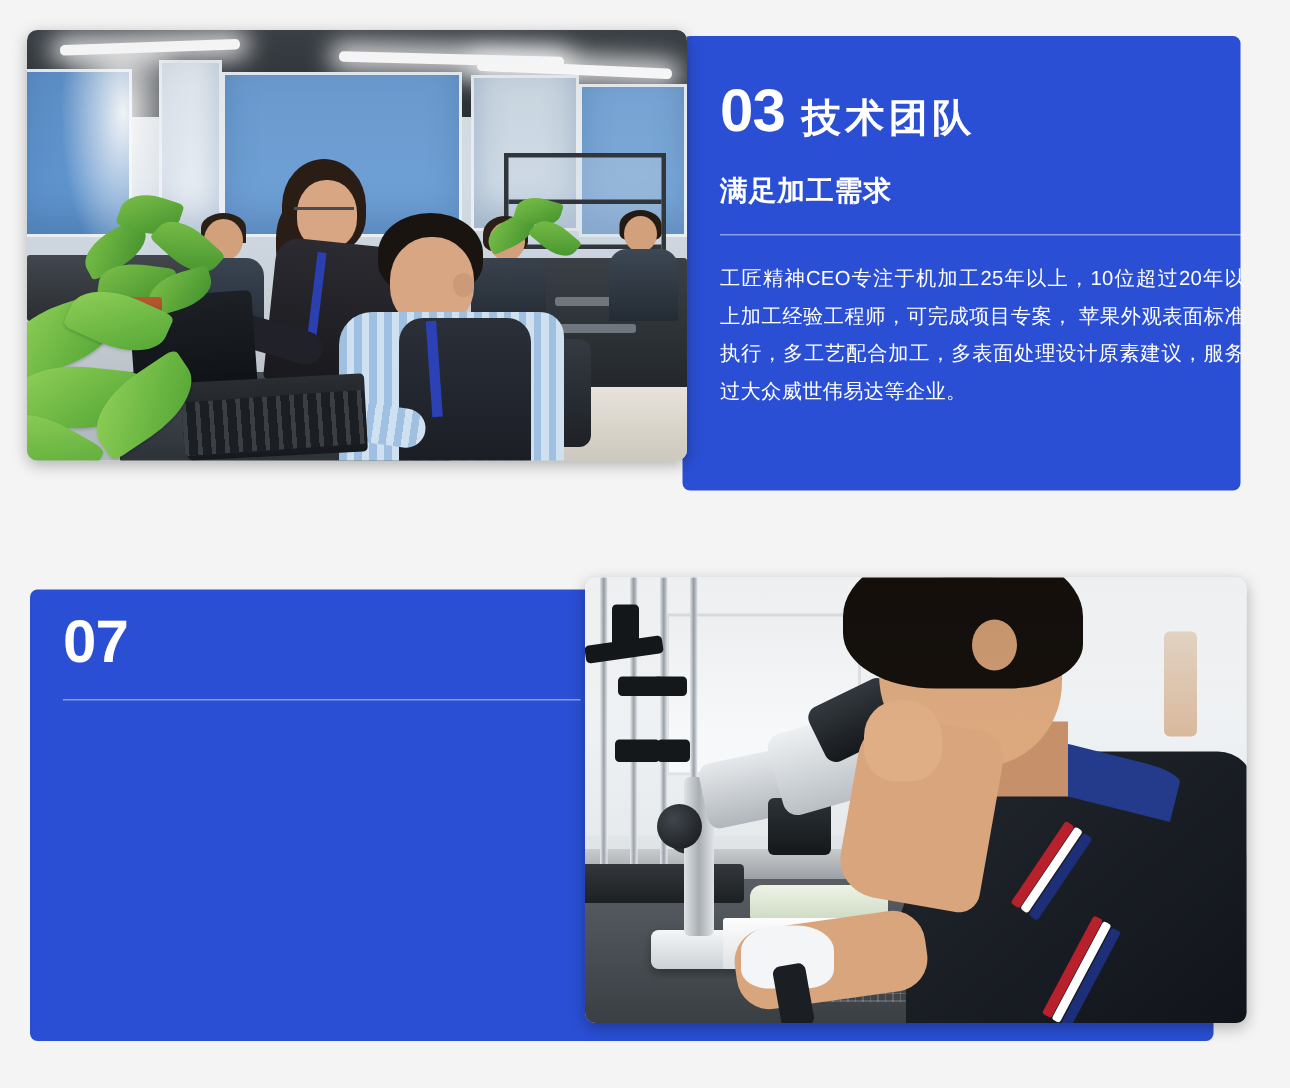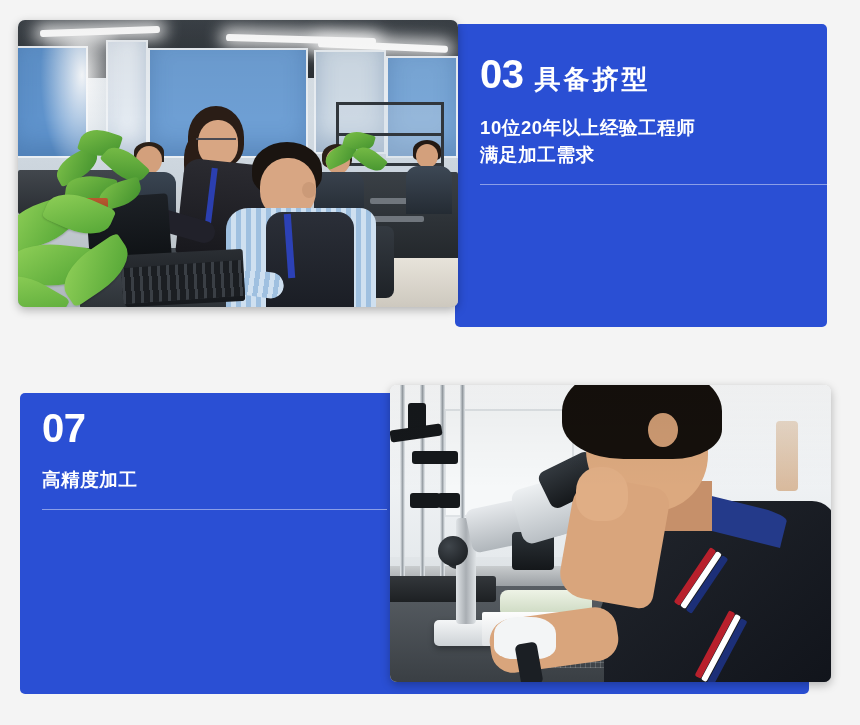--- a/index.html
+++ b/index.html
@@ -581,27 +581,27 @@
             <div class="leaf"></div>
         </div>
 
         <div class="photo-shade"></div>
       </div>
     </div>
 
     <div class="text-block">
       <div class="head-row">
         <span class="head-num">03</span>
-        <span class="head-title">具备挤型</span>
+        <span class="head-title">技术团队</span>
       </div>
       <div class="subtitle">
-        <span class="line">10位20年以上经验工程师</span>
         <span class="line">满足加工需求</span>
       </div>
       <div class="divider"></div>
+      <p class="body-text">工匠精神CEO专注于机加工25年以上，10位超过20年以上加工经验工程师，可完成项目专案， 苹果外观表面标准执行，多工艺配合加工，多表面处理设计原素建议，服务过大众威世伟易达等企业。</p>
     </div>
 
   </section>
 
   <section class="card-04">
 
     <div class="blue-panel"></div>
 
     <div class="photo-wrap">
       <div class="scene p2">
@@ -658,20 +658,19 @@
 
         <div class="photo-shade"></div>
       </div>
     </div>
 
     <div class="text-block">
       <div class="head-row">
         <span class="head-num">07</span>
       </div>
       <div class="subtitle">
-        <span class="line">高精度加工</span>
       </div>
       <div class="divider"></div>
     </div>
 
   </section>
 
 </div>
 
 </body></html>

